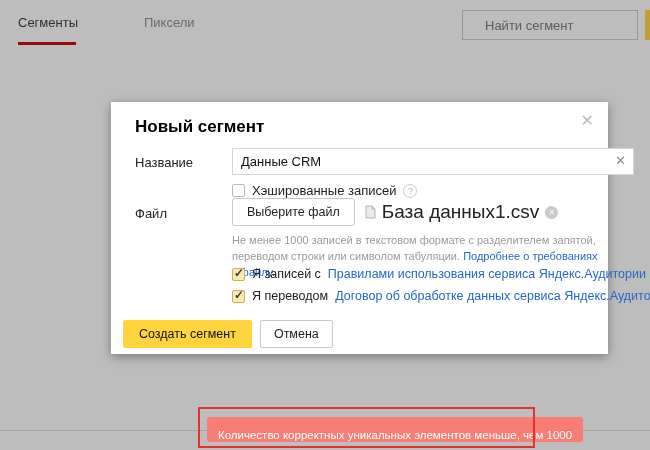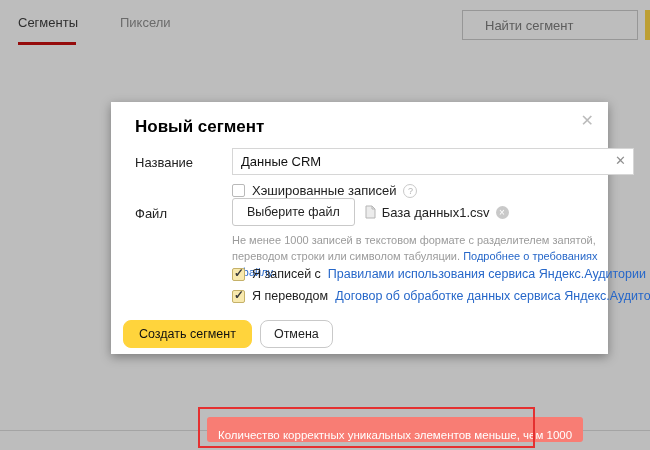--- a/index.html
+++ b/index.html
@@ -3,21 +3,21 @@
 <meta charset="utf-8">
 <style>
   * { margin:0; padding:0; box-sizing:border-box; }
   html,body { width:650px; height:450px; }
   body {
     position:relative; overflow:hidden; background:#fff;
     font-family:"Liberation Sans", sans-serif; color:#000;
   }
   
   .page { position:absolute; inset:0; z-index:0; }
-  .tabs { position:absolute; left:18px; top:15px; display:flex; gap:42px; }
+  .tabs { position:absolute; left:18px; top:15px; display:flex; gap:66px; }
   .tab { font-size:13px; color:#333; cursor:pointer; }
   .tab.inactive { color:#8a8a8a; }
   .tab-underline { position:absolute; left:18px; top:42px; width:58px; height:3px; background:var(--tab-underline,#c60000); }
   .search-box {
     position:absolute; left:462px; top:10px; width:176px; height:30px;
     border:1px solid #c9c9c9; background:#fff; font-size:13px; color:#9a9a9a;
     padding:0 22px; font-family:"Liberation Sans", sans-serif;
   }
   .edge-yellow-btn { position:absolute; left:645px; top:10px; width:24px; height:30px; background:var(--accent,#ffd43c); }
   .footer-divider { position:absolute; left:0; top:430px; width:650px; height:1px; background:#dcdcdc; }
@@ -48,32 +48,32 @@
   .help-icon {
     width:14px; height:14px; border:1px solid #c9c9c9; border-radius:50%;
     color:#b3b3b3; font-size:9px; text-align:center; line-height:12px; flex:0 0 auto;
   }
   .file-row { position:absolute; left:121px; top:96px; display:flex; align-items:center; gap:10px; }
   .file-btn {
     height:28px; padding:0 14px; background:#fff; border:1px solid #c9c9c9; border-radius:3px;
     font-size:12.5px; font-family:"Liberation Sans", sans-serif; color:#222; cursor:pointer;
   }
   .file-chip { display:flex; align-items:center; gap:6px; }
-  .file-name { font-size:13px; color:#222; }
+  .file-name { font-size:19px; color:#222; }
   .file-remove {
     width:13px; height:13px; border-radius:50%; background:#c9c9c9; color:#fff;
     font-size:10px; line-height:13px; text-align:center; cursor:pointer;
   }
   .hint { position:absolute; left:121px; top:131px; width:372px; font-size:11px; line-height:1.45; color:#9b9b9b; }
   .link { color:var(--link,#2667c9); cursor:pointer; text-decoration:none; }
   .agree-row { position:absolute; left:121px; display:flex; align-items:center; gap:7px; font-size:12.5px; color:#222; white-space:nowrap; }
   .agree-1 { top:165px; }
   .agree-2 { top:187px; }
   .btn-row { position:absolute; left:12px; top:218px; display:flex; gap:8px; }
-  .btn { height:28px; border-radius:8px; font-size:12.5px; font-family:"Liberation Sans", sans-serif; cursor:pointer; }
+  .btn { height:28px; border-radius:2px; font-size:12.5px; font-family:"Liberation Sans", sans-serif; cursor:pointer; }
   .btn-submit { background:var(--accent,#ffd43c); border:1px solid var(--accent,#ffd43c); padding:0 15px; color:#111; }
   .btn-cancel { background:#fff; border:1px solid #c9c9c9; padding:0 13px; color:#222; }
   
   .toast {
     position:absolute; left:207px; top:417px; height:25px; z-index:30;
     background:var(--toast,#f87d74); color:#fff; border-radius:3px;
     font-size:11.5px; line-height:25px; padding:6px 11px; white-space:nowrap;
   }
   .annotation-box {
     position:absolute; left:198px; top:407px; width:337px; height:41px; z-index:40;

